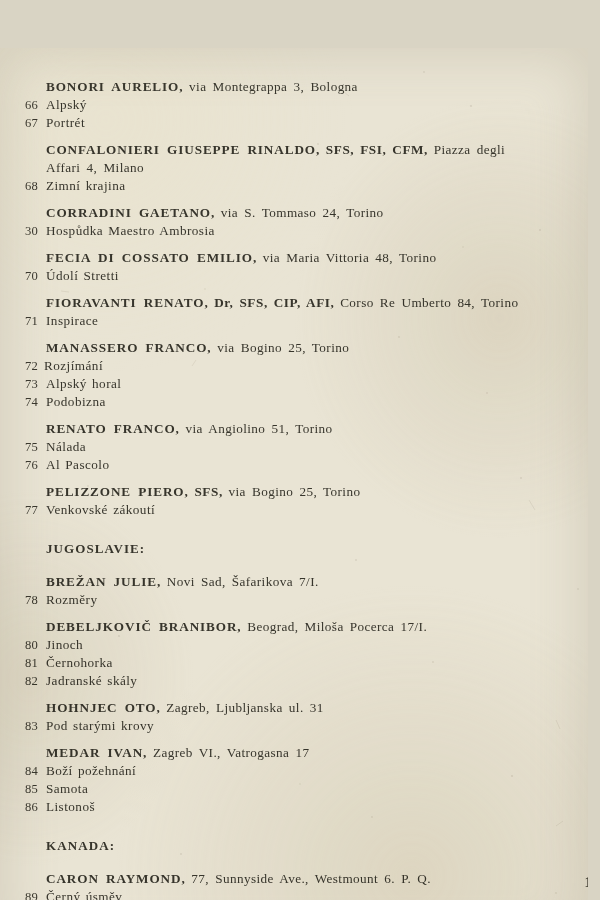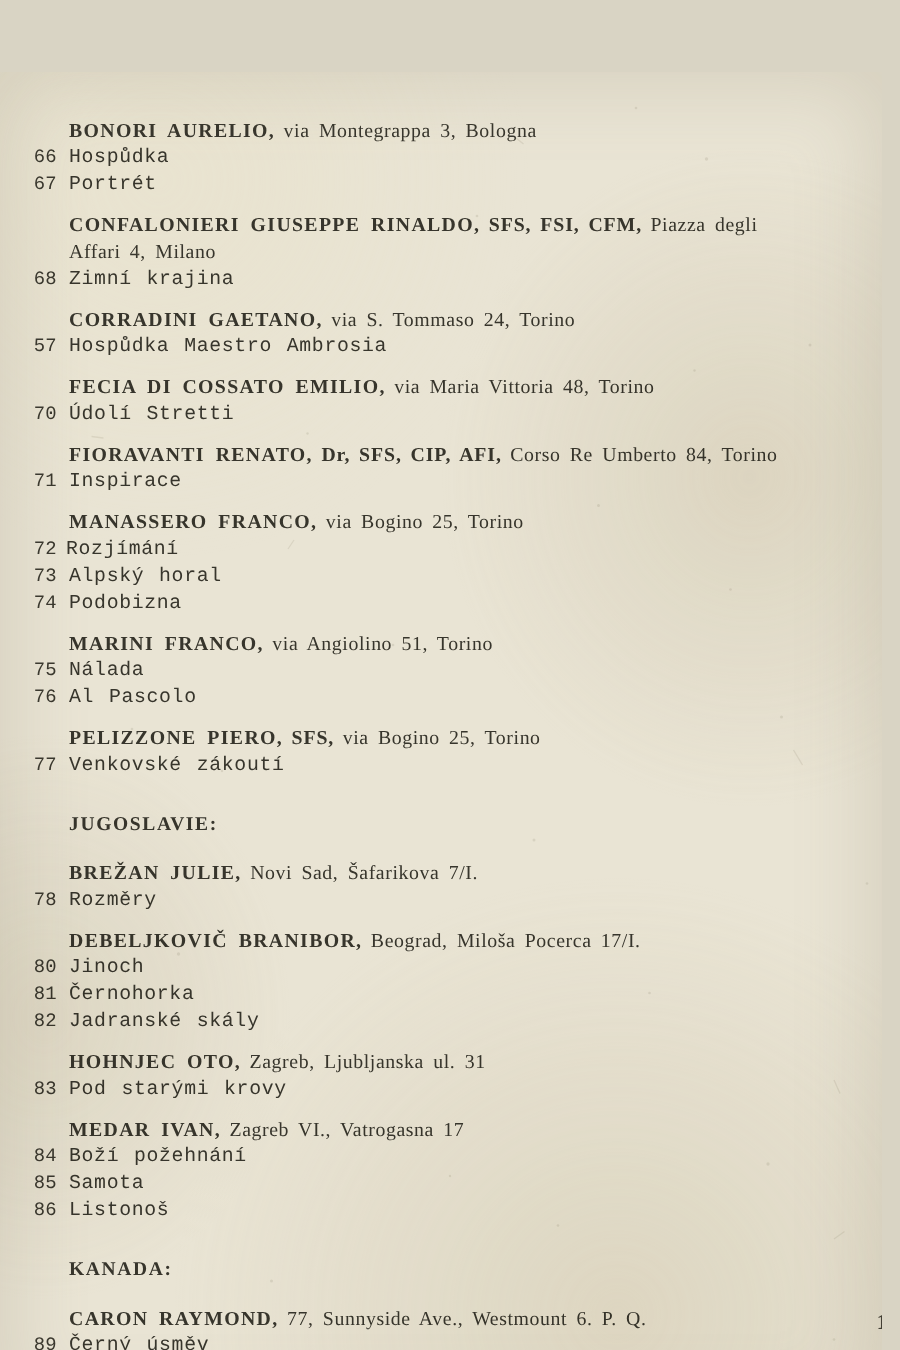--- a/index.html
+++ b/index.html
@@ -48,21 +48,20 @@
     left: 0; top: 0;
     width: 600px;
   }
 
   
   .row {
     display: flex;
     align-items: flex-start;
     line-height: 18px;
     font-size: 13.2px;
-    font-family: Liberation Mono, monospace;
   }
   .num {
     width: 38px;
     min-width: 38px;
     text-align: right;
     padding-right: 8px;
     font-size: 12.6px;
     letter-spacing: .2px;
   }
   .title {
@@ -121,36 +120,36 @@
 </style>
 </head>
 <body>
 
 <div class="page" style="background: rgb(233, 228, 212); color: rgb(55, 53, 44);">
 
   <div class="content" id="content" style="top: 30px;">
       <div class="artist"><span class="nm">BONORI AURELIO,</span> <span class="addr">via Montegrappa 3, Bologna</span></div>
       <div class="row">
         <span class="num">66</span>
-        <span class="title">Hospůdka</span>
+        <span class="title">Alpský</span>
       </div>
       <div class="row">
         <span class="num">67</span>
         <span class="title">Portrét</span>
       </div>
       <div class="gap"></div>
       <div class="artist"><span class="nm">CONFALONIERI GIUSEPPE RINALDO,</span> <span class="quals">SFS, FSI, CFM,</span> <span class="addr">Piazza degli Affari 4, Milano</span></div>
       <div class="row">
         <span class="num">68</span>
         <span class="title">Zimní krajina</span>
       </div>
       <div class="gap"></div>
       <div class="artist"><span class="nm">CORRADINI GAETANO,</span> <span class="addr">via S. Tommaso 24, Torino</span></div>
       <div class="row">
-        <span class="num">57</span>
+        <span class="num">30</span>
         <span class="title">Hospůdka Maestro Ambrosia</span>
       </div>
       <div class="gap"></div>
       <div class="artist"><span class="nm">FECIA DI COSSATO EMILIO,</span> <span class="addr">via Maria Vittoria 48, Torino</span></div>
       <div class="row">
         <span class="num">70</span>
         <span class="title">Údolí Stretti</span>
       </div>
       <div class="gap"></div>
       <div class="artist"><span class="nm">FIORAVANTI RENATO,</span> <span class="quals">Dr, SFS, CIP, AFI,</span> <span class="addr">Corso Re Umberto 84, Torino</span></div>
@@ -166,21 +165,21 @@
       </div>
       <div class="row">
         <span class="num">73</span>
         <span class="title">Alpský horal</span>
       </div>
       <div class="row">
         <span class="num">74</span>
         <span class="title">Podobizna</span>
       </div>
       <div class="gap"></div>
-      <div class="artist"><span class="nm">MARINI FRANCO,</span> <span class="addr">via Angiolino 51, Torino</span></div>
+      <div class="artist"><span class="nm">RENATO FRANCO,</span> <span class="addr">via Angiolino 51, Torino</span></div>
       <div class="row">
         <span class="num">75</span>
         <span class="title">Nálada</span>
       </div>
       <div class="row">
         <span class="num">76</span>
         <span class="title">Al Pascolo</span>
       </div>
       <div class="gap"></div>
       <div class="artist"><span class="nm">PELIZZONE PIERO,</span> <span class="quals">SFS,</span> <span class="addr">via Bogino 25, Torino</span></div>

